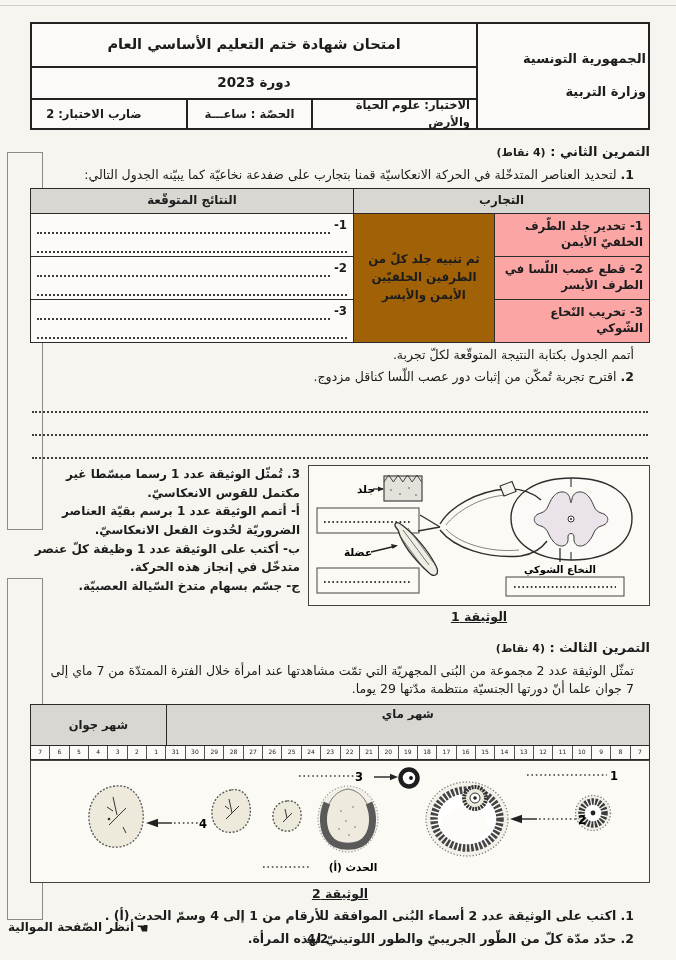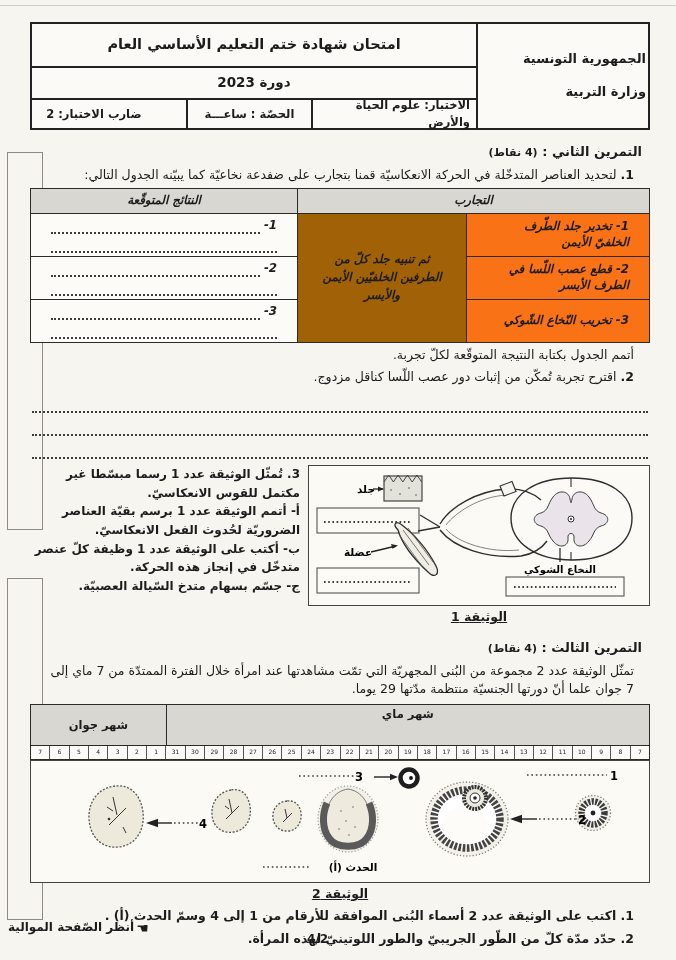--- a/index.html
+++ b/index.html
@@ -25,32 +25,32 @@
     font-weight:bold;font-size:14.5px;border-bottom:2px solid #222;}
   .hdr-session{height:30px;display:flex;align-items:center;justify-content:center;
     font-weight:bold;font-size:13.5px;border-bottom:2px solid #222;}
   .hdr-row3{height:28px;display:flex;font-weight:bold;font-size:11.5px;}
   .hdr-cell{display:flex;align-items:center;justify-content:center;padding:0 6px;}
   .hdr-subject{flex:1.35;border-inline-end:2px solid #222;}
   .hdr-duration{flex:1;border-inline-end:2px solid #222;margin-left:30px;}
   .hdr-coef{flex:1;}
 
   
-  .sec-head{margin:13px 8px 4px;font-weight:bold;font-size:13px;}
+  .sec-head{margin:13px 0 4px;font-weight:bold;font-size:13px;}
   .sec-pts{font-weight:bold;font-size:11px;}
   .qline{margin:2px 16px 4px;}
   .qnum{font-weight:bold;}
   .dots{border-bottom:2px dotted #3d3d3d;}
   .ans-line{height:21px;border-bottom:2px dotted #3d3d3d;margin:0 2px;}
 
   
   table.exp{border-collapse:collapse;width:100%;margin:4px 0 3px;background:#fcfbf7;}
-  table.exp td,table.exp th{border:1.6px solid #2b2b2b;padding:2px 20px;font-size:11.8px;vertical-align:middle;font-style:italic;}
+  table.exp td,table.exp th{border:1.6px solid #2b2b2b;padding:2px 6px;font-size:11.8px;vertical-align:middle;}
   th.th-exp,th.th-res{background:#d8d7d2;font-weight:bold;font-size:12.5px;height:20px;}
-  td.exp-cell{background:#f97316;font-weight:bold;width:142px;height:38px;line-height:1.35;}
+  td.exp-cell{background:#fca5a5;font-weight:bold;width:142px;height:38px;line-height:1.35;}
   td.stim-cell{width:128px;text-align:center;font-weight:bold;line-height:1.5;background:#a16207;}
   td.res-cell{background:#fcfbf7;}
   .res-row1{display:flex;align-items:flex-end;gap:4px;}
   .res-num{font-weight:bold;flex:0 0 auto;}
   .res-row1 .dots{flex:1;height:13px;}
   .res-row2{height:15px;border-bottom:2px dotted #3d3d3d;margin-top:2px;}
   td.res-cell .res-row2:last-child{border-bottom:2px dotted #3d3d3d;}
 
   
   .doc1-wrap{display:flex;gap:8px;margin-top:6px;}

